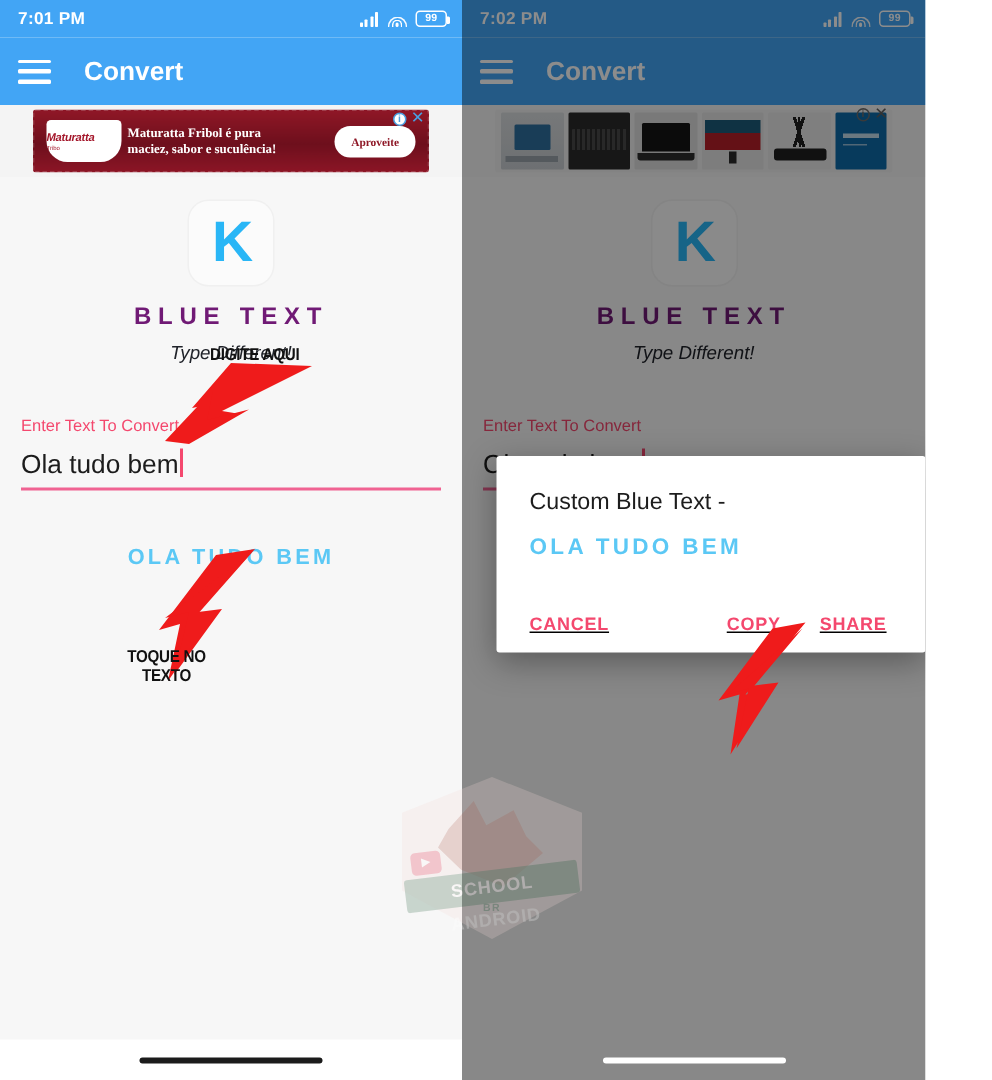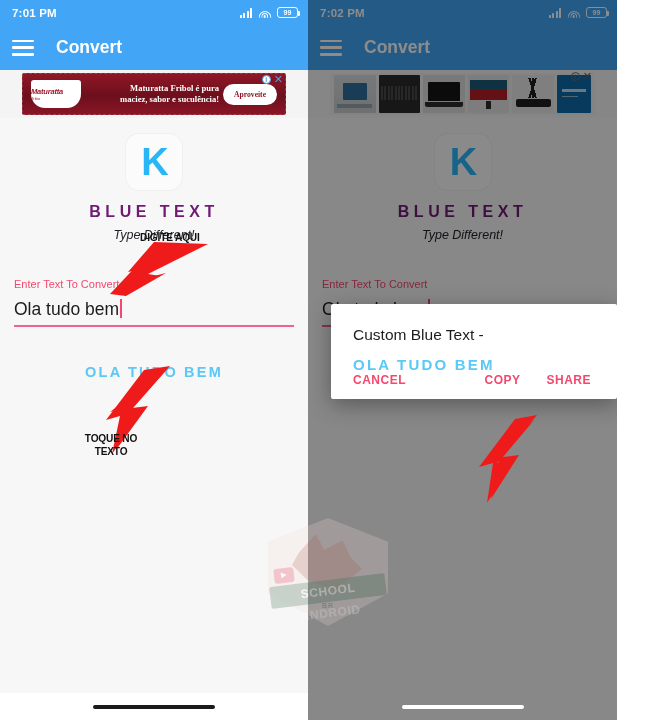--- a/index.html
+++ b/index.html
@@ -50,21 +50,21 @@
   .ad-left {
     position:relative; height:42px; width:100%;
     background:linear-gradient(180deg,#8e1726 0%,#6d0f1c 55%,#8a1525 100%);
     border-radius:2px; display:flex; align-items:center; padding:0 8px;
     border:1px dashed rgba(255,255,255,.18);
   }
   .ad-logo { width:50px; height:28px; background:#fff; border-radius:3px 3px 14px 14px;
     display:flex; flex-direction:column; align-items:flex-start; justify-content:center; flex:0 0 auto; }
   .ad-logo b { color:#a4162a; font-size:7.5px; font-weight:bold; font-style:italic; letter-spacing:-.2px;}
   .ad-logo i { color:#a4162a; font-size:4px; font-style:normal; }
-  .ad-copy { flex:1; text-align:right; color:#ffffff; font-size:8.6px; line-height:1.28;
+  .ad-copy { flex:1; text-align:left; color:#ffffff; font-size:8.6px; line-height:1.28;
     font-family:"Liberation Serif", serif; font-weight:bold; padding:0 4px; }
   .ad-cta { flex:0 0 auto; background:#fff; color:#8e1726; border-radius:12px;
     padding:6px 11px; font-size:7.6px; font-weight:bold; font-family:"Liberation Serif", serif; }
   .ad-badges { position:absolute; top:1px; right:2px; display:flex; gap:3px; align-items:center; }
   .ad-badges .i-info { width:9px; height:9px; border:1px solid #4a9fe0; border-radius:50%;
     color:#4a9fe0; font-size:7px; line-height:7.5px; text-align:center; font-weight:bold; background:#fff;}
   .ad-badges .i-x { color:#4a9fe0; font-size:11px; line-height:9px; font-weight:400; }
 
   
   .ad-right { position:relative; height:42px; width:100%; background:#efefef;
@@ -166,21 +166,21 @@
 
   
   .scrim { position:absolute; inset:0; background:rgba(0,0,0,.45); }
 
   
   .dialog { position:absolute; left:23px; top:304px; width:286px; background:#ffffff;
     border-radius:2px; box-shadow:0 6px 22px rgba(0,0,0,.34); padding:22px 26px 12px 22px; }
   .dialog-title { color:#1d1d1d; font-size:15.5px; }
   .dialog-text { margin-top:12px; color:#5bc8f5; font-size:15px; font-weight:bold;
     letter-spacing:2.2px; }
-  .dialog-actions { display:flex; align-items:center; }
+  .dialog-actions { margin-top:36px; display:flex; align-items:center;text-decoration:underline; }
   .dlg-btn { color:#f4486e; font-size:12px; font-weight:bold; letter-spacing:.5px;
     cursor:pointer; }
   .dlg-spacer { flex:1; }
   .dlg-gap { width:26px; }
 </style>
 </head>
 <body>
 
 <div class="stage">
 

